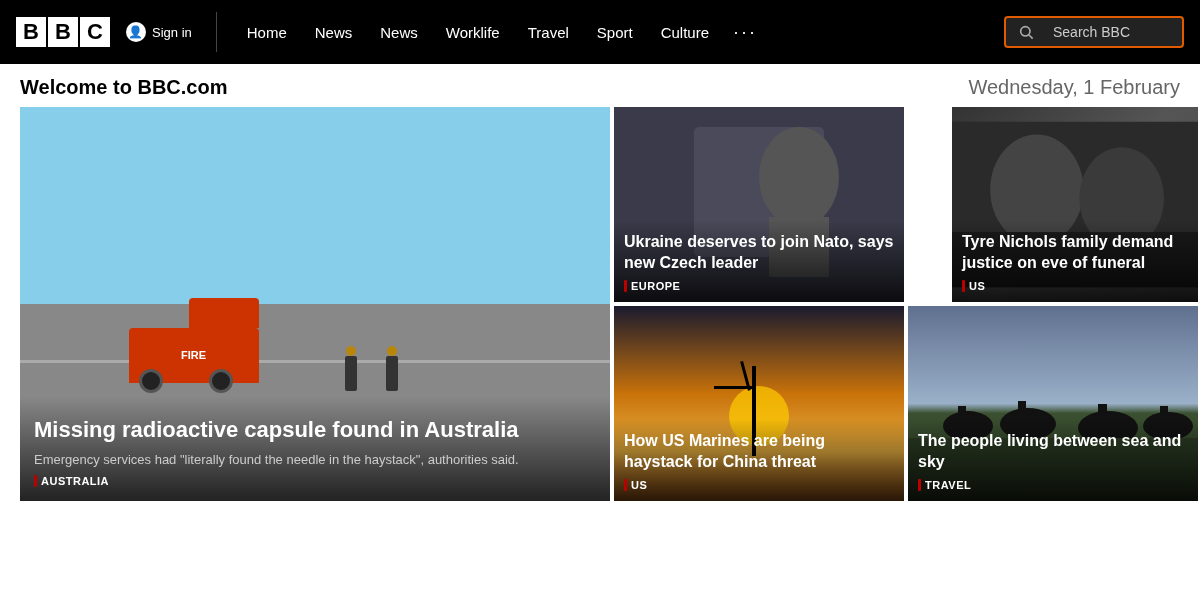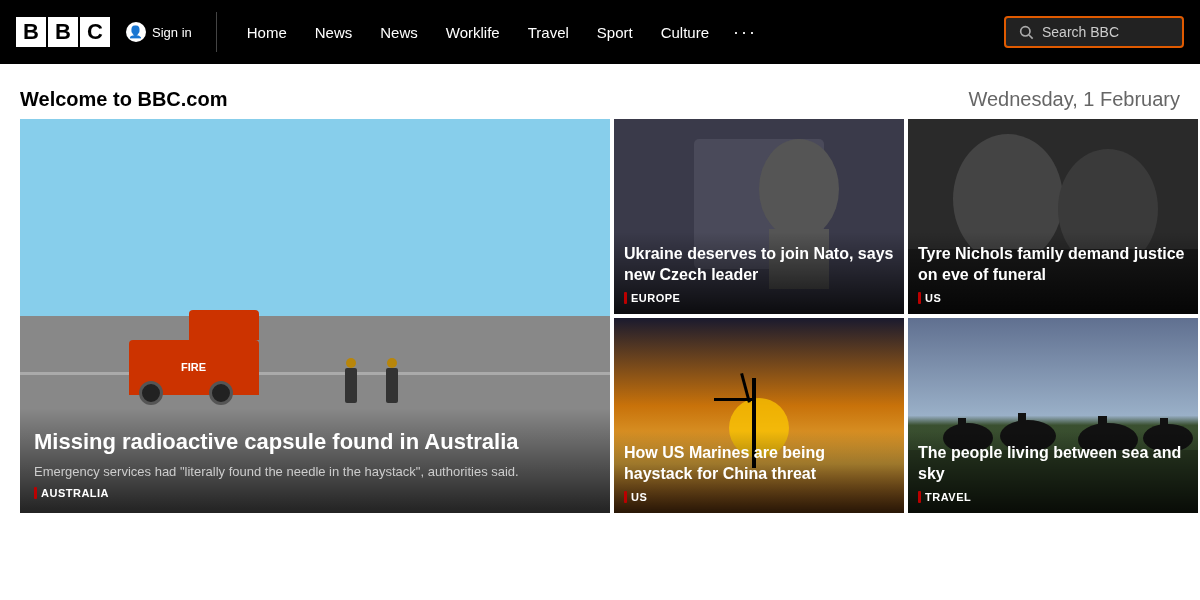--- a/index.html
+++ b/index.html
@@ -92,39 +92,39 @@
       letter-spacing: 2px;
     }
 
     .search-box {
       display: flex;
       align-items: center;
       background: #222;
       border: 2px solid #e05a00;
       border-radius: 4px;
       padding: 6px 12px;
-      gap: 8px;
+      gap: 19px;
       min-width: 180px;
       cursor: text;
     }
     .search-icon-svg {
       color: #aaa;
       flex-shrink: 0;
     }
     .search-placeholder {
       color: #ccc;
       font-size: 14px;
     }
 
     
     .welcome-bar {
       display: flex;
       justify-content: space-between;
       align-items: center;
-      padding: 24px 20px 8px 20px;
+      padding: 12px 20px 8px 20px;
       background: #fff;
     }
     .welcome-title {
       font-size: 20px;
       font-weight: bold;
       color: #000;
     }
     .date-text {
       font-size: 20px;
       color: #666;
@@ -149,20 +149,21 @@
       grid-row: 1 / 3;
     }
 
     
     .bg-australia {
       background: linear-gradient(180deg, #87CEEB 0%, #87CEEB 50%, #888 50%, #666 100%);
       position: relative;
     }
     .bg-tyre {
       background: linear-gradient(135deg, #333 0%, #555 50%, #444 100%);
+      margin-left: 44px;
     }
 
     .card-overlay {
       position: absolute;
       bottom: 0; left: 0; right: 0;
       background: linear-gradient(transparent, rgba(0,0,0,0.75));
       padding: 20px 14px 14px 14px;
     }
 
     .card-overlay-sm {

